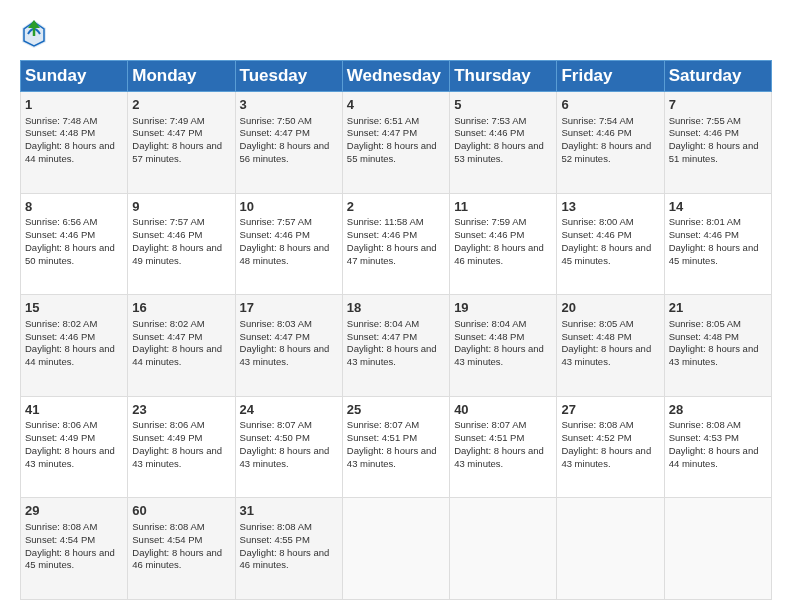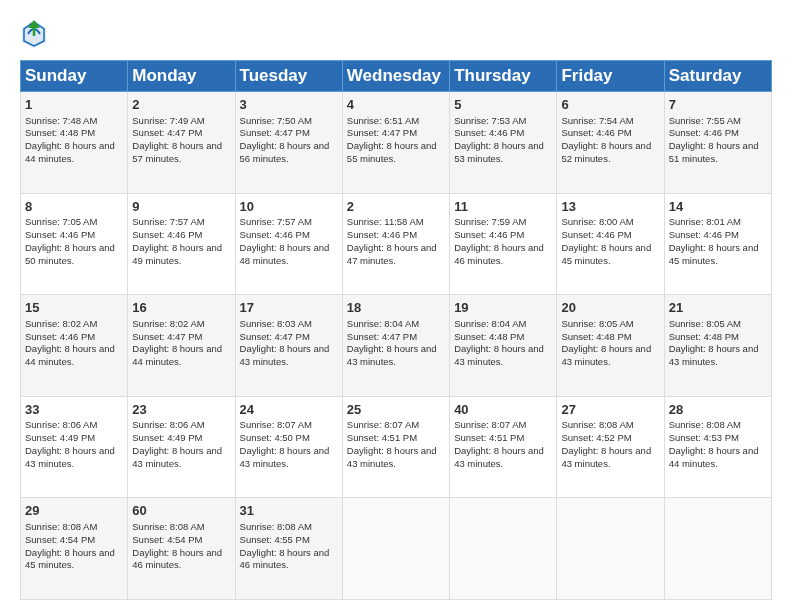--- a/index.html
+++ b/index.html
@@ -142,39 +142,39 @@
     <tr>
           <td><span class="day-num">1</span><span>Sunrise: 7:48 AM</span><br><span>Sunset: 4:48 PM</span><br><span>Daylight: 8 hours and 44 minutes.</span></td>
           <td><span class="day-num">2</span><span>Sunrise: 7:49 AM</span><br><span>Sunset: 4:47 PM</span><br><span>Daylight: 8 hours and 57 minutes.</span></td>
           <td><span class="day-num">3</span><span>Sunrise: 7:50 AM</span><br><span>Sunset: 4:47 PM</span><br><span>Daylight: 8 hours and 56 minutes.</span></td>
           <td><span class="day-num">4</span><span>Sunrise: 6:51 AM</span><br><span>Sunset: 4:47 PM</span><br><span>Daylight: 8 hours and 55 minutes.</span></td>
           <td><span class="day-num">5</span><span>Sunrise: 7:53 AM</span><br><span>Sunset: 4:46 PM</span><br><span>Daylight: 8 hours and 53 minutes.</span></td>
           <td><span class="day-num">6</span><span>Sunrise: 7:54 AM</span><br><span>Sunset: 4:46 PM</span><br><span>Daylight: 8 hours and 52 minutes.</span></td>
           <td><span class="day-num">7</span><span>Sunrise: 7:55 AM</span><br><span>Sunset: 4:46 PM</span><br><span>Daylight: 8 hours and 51 minutes.</span></td>
         </tr>
         <tr>
-          <td><span class="day-num">8</span><span>Sunrise: 7:05 AM</span><br><span>Sunset: 4:46 PM</span><br><span>Daylight: 8 hours and 50 minutes.</span></td>
+          <td><span class="day-num">8</span><span>Sunrise: 6:56 AM</span><br><span>Sunset: 4:46 PM</span><br><span>Daylight: 8 hours and 50 minutes.</span></td>
           <td><span class="day-num">9</span><span>Sunrise: 7:57 AM</span><br><span>Sunset: 4:46 PM</span><br><span>Daylight: 8 hours and 49 minutes.</span></td>
           <td><span class="day-num">10</span><span>Sunrise: 7:57 AM</span><br><span>Sunset: 4:46 PM</span><br><span>Daylight: 8 hours and 48 minutes.</span></td>
           <td><span class="day-num">2</span><span>Sunrise: 11:58 AM</span><br><span>Sunset: 4:46 PM</span><br><span>Daylight: 8 hours and 47 minutes.</span></td>
           <td><span class="day-num">11</span><span>Sunrise: 7:59 AM</span><br><span>Sunset: 4:46 PM</span><br><span>Daylight: 8 hours and 46 minutes.</span></td>
           <td><span class="day-num">13</span><span>Sunrise: 8:00 AM</span><br><span>Sunset: 4:46 PM</span><br><span>Daylight: 8 hours and 45 minutes.</span></td>
           <td><span class="day-num">14</span><span>Sunrise: 8:01 AM</span><br><span>Sunset: 4:46 PM</span><br><span>Daylight: 8 hours and 45 minutes.</span></td>
         </tr>
         <tr>
           <td><span class="day-num">15</span><span>Sunrise: 8:02 AM</span><br><span>Sunset: 4:46 PM</span><br><span>Daylight: 8 hours and 44 minutes.</span></td>
           <td><span class="day-num">16</span><span>Sunrise: 8:02 AM</span><br><span>Sunset: 4:47 PM</span><br><span>Daylight: 8 hours and 44 minutes.</span></td>
           <td><span class="day-num">17</span><span>Sunrise: 8:03 AM</span><br><span>Sunset: 4:47 PM</span><br><span>Daylight: 8 hours and 43 minutes.</span></td>
           <td><span class="day-num">18</span><span>Sunrise: 8:04 AM</span><br><span>Sunset: 4:47 PM</span><br><span>Daylight: 8 hours and 43 minutes.</span></td>
           <td><span class="day-num">19</span><span>Sunrise: 8:04 AM</span><br><span>Sunset: 4:48 PM</span><br><span>Daylight: 8 hours and 43 minutes.</span></td>
           <td><span class="day-num">20</span><span>Sunrise: 8:05 AM</span><br><span>Sunset: 4:48 PM</span><br><span>Daylight: 8 hours and 43 minutes.</span></td>
           <td><span class="day-num">21</span><span>Sunrise: 8:05 AM</span><br><span>Sunset: 4:48 PM</span><br><span>Daylight: 8 hours and 43 minutes.</span></td>
         </tr>
         <tr>
-          <td><span class="day-num">33</span><span>Sunrise: 8:06 AM</span><br><span>Sunset: 4:49 PM</span><br><span>Daylight: 8 hours and 43 minutes.</span></td>
+          <td><span class="day-num">41</span><span>Sunrise: 8:06 AM</span><br><span>Sunset: 4:49 PM</span><br><span>Daylight: 8 hours and 43 minutes.</span></td>
           <td><span class="day-num">23</span><span>Sunrise: 8:06 AM</span><br><span>Sunset: 4:49 PM</span><br><span>Daylight: 8 hours and 43 minutes.</span></td>
           <td><span class="day-num">24</span><span>Sunrise: 8:07 AM</span><br><span>Sunset: 4:50 PM</span><br><span>Daylight: 8 hours and 43 minutes.</span></td>
           <td><span class="day-num">25</span><span>Sunrise: 8:07 AM</span><br><span>Sunset: 4:51 PM</span><br><span>Daylight: 8 hours and 43 minutes.</span></td>
           <td><span class="day-num">40</span><span>Sunrise: 8:07 AM</span><br><span>Sunset: 4:51 PM</span><br><span>Daylight: 8 hours and 43 minutes.</span></td>
           <td><span class="day-num">27</span><span>Sunrise: 8:08 AM</span><br><span>Sunset: 4:52 PM</span><br><span>Daylight: 8 hours and 43 minutes.</span></td>
           <td><span class="day-num">28</span><span>Sunrise: 8:08 AM</span><br><span>Sunset: 4:53 PM</span><br><span>Daylight: 8 hours and 44 minutes.</span></td>
         </tr>
         <tr>
           <td><span class="day-num">29</span><span>Sunrise: 8:08 AM</span><br><span>Sunset: 4:54 PM</span><br><span>Daylight: 8 hours and 45 minutes.</span></td>
           <td><span class="day-num">60</span><span>Sunrise: 8:08 AM</span><br><span>Sunset: 4:54 PM</span><br><span>Daylight: 8 hours and 46 minutes.</span></td>

